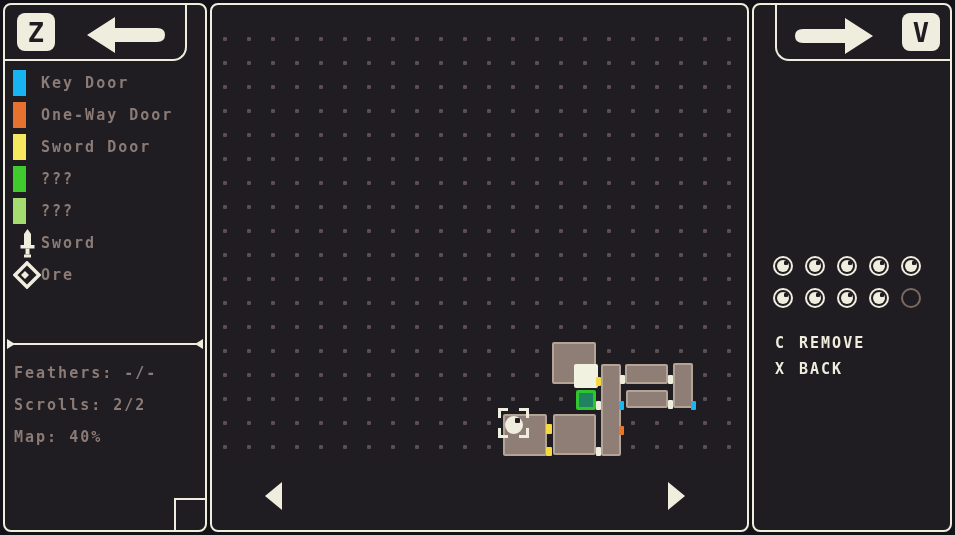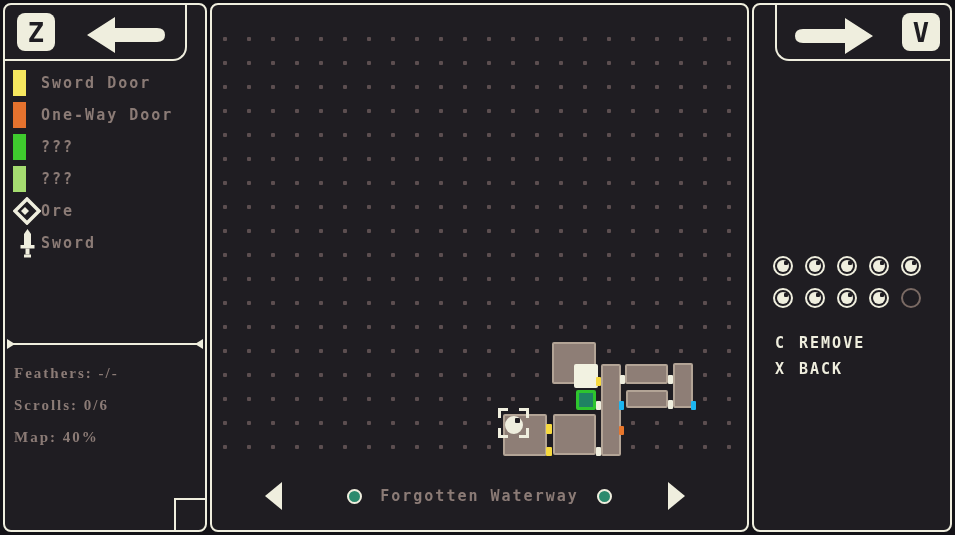--- a/index.html
+++ b/index.html
@@ -40,21 +40,21 @@
 
   
   #stats-divider{position:absolute;left:2px;right:2px;top:334px;height:10px;}
   #stats-divider .line{position:absolute;left:5px;right:5px;top:4px;height:2px;background:#efeede;}
   #stats-divider .tri-l{position:absolute;left:0;top:0;width:0;height:0;
     border-top:5px solid transparent;border-bottom:5px solid transparent;border-left:8px solid #efeede;}
   #stats-divider .tri-r{position:absolute;right:0;top:0;width:0;height:0;
     border-top:5px solid transparent;border-bottom:5px solid transparent;border-right:8px solid #efeede;}
 
   
-  #stats{position:absolute;left:9px;top:352px;font-family:Liberation Serif, serif;}
+  #stats{position:absolute;left:9px;top:352px;}
   #stats .stat-row{height:32px;display:flex;align-items:center;}
 
   #left-corner-box{position:absolute;right:-2px;bottom:-2px;width:33px;height:34px;
     border-top:2px solid #efeede;border-left:2px solid #efeede;box-sizing:border-box;}
 
   
   #map-layer{position:absolute;inset:0;}
   .grid-dot{position:absolute;width:4px;height:4px;background:#5c4e50;border-radius:1px;}
   .room{position:absolute;box-sizing:border-box;border-radius:2px;}
   .door{position:absolute;border-radius:1px;}
@@ -89,69 +89,73 @@
   <div class="panel" id="left-panel">
     <div class="hdr-box-l">
       <div class="key-btn" style="left:14px;top:10px;">Z</div>
       <svg class="big-arrow" style="left:84px;top:12px;" width="80" height="40" viewBox="0 0 80 40">
         <path d="M0,20 L28,2 L28,13 L70,13 Q78,13 78,20 Q78,27 70,27 L28,27 L28,38 Z" fill="#efeede"></path>
       </svg>
     </div>
 
     <div id="legend">
       <div class="legend-row">
-        <span class="legend-swatch" style="background: rgb(246, 231, 95);"></span>
-        <span class="px-text legend-label">Sword Door</span>
+        <span class="legend-swatch" style="background: rgb(24, 180, 242);"></span>
+        <span class="px-text legend-label">Key Door</span>
       </div>
       <div class="legend-row">
         <span class="legend-swatch" style="background: rgb(229, 114, 46);"></span>
         <span class="px-text legend-label">One-Way Door</span>
       </div>
       <div class="legend-row">
+        <span class="legend-swatch" style="background: rgb(246, 231, 95);"></span>
+        <span class="px-text legend-label">Sword Door</span>
+      </div>
+      <div class="legend-row">
         <span class="legend-swatch" style="background: rgb(63, 203, 46);"></span>
         <span class="px-text legend-label">???</span>
       </div>
       <div class="legend-row">
         <span class="legend-swatch" style="background: rgb(165, 220, 112);"></span>
         <span class="px-text legend-label">???</span>
-      </div>
-      <div class="legend-row">
-        <span class="legend-iconbox">
-          <svg width="28" height="28" viewBox="0 0 28 28">
-            <path d="M14,2 L26,14 L14,26 L2,14 Z" fill="#1f1d22" stroke="#efeede" stroke-width="3.5"></path>
-            <path d="M12,10 L16,14 L12,18 L8,14 Z" fill="#efeede"></path>
-          </svg>
-        </span>
-        <span class="px-text legend-label">Ore</span>
       </div>
       <div class="legend-row">
         <span class="legend-iconbox">
           <svg width="15" height="29" viewBox="0 0 15 29">
             <polygon points="7.5,0 11,5 11,16 4,16 4,5" fill="#efeede"></polygon>
             <rect x="0.5" y="16" width="14" height="3.5" fill="#efeede"></rect>
             <rect x="5.5" y="19.5" width="4" height="6" fill="#efeede"></rect>
             <rect x="4" y="25.5" width="7" height="3" fill="#efeede"></rect>
           </svg>
         </span>
         <span class="px-text legend-label">Sword</span>
       </div>
+      <div class="legend-row">
+        <span class="legend-iconbox">
+          <svg width="28" height="28" viewBox="0 0 28 28">
+            <path d="M14,2 L26,14 L14,26 L2,14 Z" fill="#1f1d22" stroke="#efeede" stroke-width="3.5"></path>
+            <path d="M12,10 L16,14 L12,18 L8,14 Z" fill="#efeede"></path>
+          </svg>
+        </span>
+        <span class="px-text legend-label">Ore</span>
+      </div>
     </div>
 
     <div id="stats-divider">
       <div class="tri-l"></div>
       <div class="line"></div>
       <div class="tri-r"></div>
     </div>
 
     <div id="stats">
       <div class="stat-row">
           <span class="px-text">Feathers: -/-</span>
         </div>
       <div class="stat-row">
-          <span class="px-text">Scrolls: 0/6</span>
+          <span class="px-text">Scrolls: 2/2</span>
         </div>
       <div class="stat-row">
           <span class="px-text">Map: 40%</span>
         </div>
     </div>
 
     <div id="left-corner-box"></div>
   </div>
 
   <div class="panel" id="center-panel">
@@ -583,25 +587,20 @@
             <div id="player-notch" style="right: 3px; top: 2px;"></div>
           </div>
           <div class="cursor-corner" style="border-left: 3px solid rgb(239, 238, 222); border-top: 3px solid rgb(239, 238, 222); position: absolute; left: 286px; top: 403px; width: 10px; height: 10px;"></div>
           <div class="cursor-corner" style="border-right: 3px solid rgb(239, 238, 222); border-top: 3px solid rgb(239, 238, 222); position: absolute; left: 307px; top: 403px; width: 10px; height: 10px;"></div>
           <div class="cursor-corner" style="border-left: 3px solid rgb(239, 238, 222); border-bottom: 3px solid rgb(239, 238, 222); position: absolute; left: 286px; top: 423px; width: 10px; height: 10px;"></div>
           <div class="cursor-corner" style="border-right: 3px solid rgb(239, 238, 222); border-bottom: 3px solid rgb(239, 238, 222); position: absolute; left: 307px; top: 423px; width: 10px; height: 10px;"></div>
         </div>
     </div>
 
     <div id="nav-left"></div>
-    <div id="region-nav-center">
-      <span class="nav-dot"></span>
-      <span class="px-text" id="region-name">Forgotten Waterway</span>
-      <span class="nav-dot"></span>
-    </div>
     <div id="nav-right"></div>
   </div>
 
   <div class="panel" id="right-panel">
     <div class="hdr-box-r">
       <svg class="big-arrow" style="left:16px;top:13px;" width="80" height="40" viewBox="0 0 80 40">
         <path d="M80,20 L52,2 L52,13 L10,13 Q2,13 2,20 Q2,27 10,27 L52,27 L52,38 Z" fill="#efeede"></path>
       </svg>
       <div class="key-btn" style="right:12px;top:10px;">V</div>
     </div>

